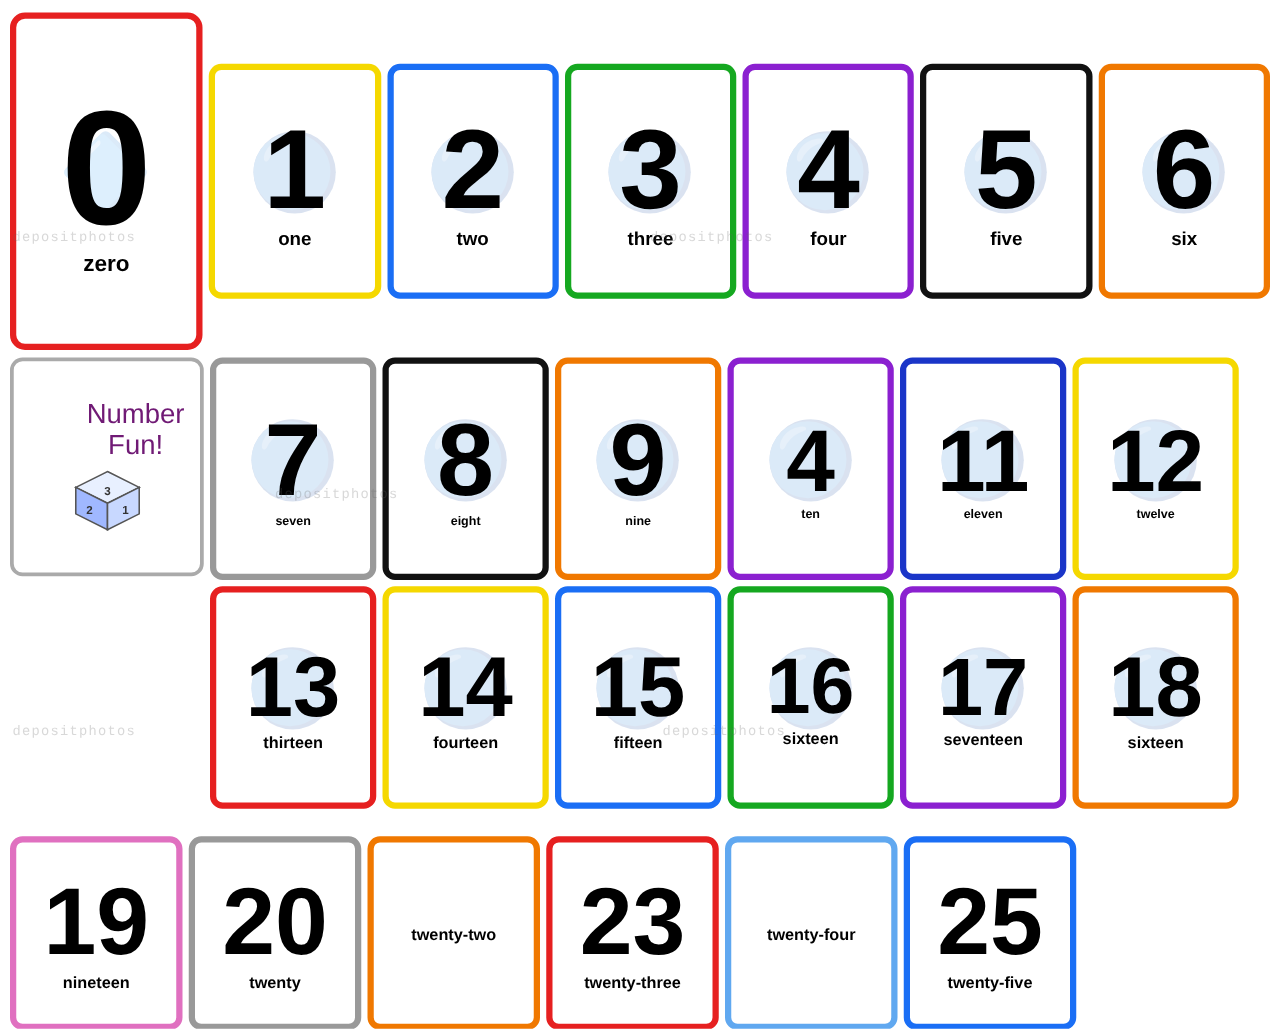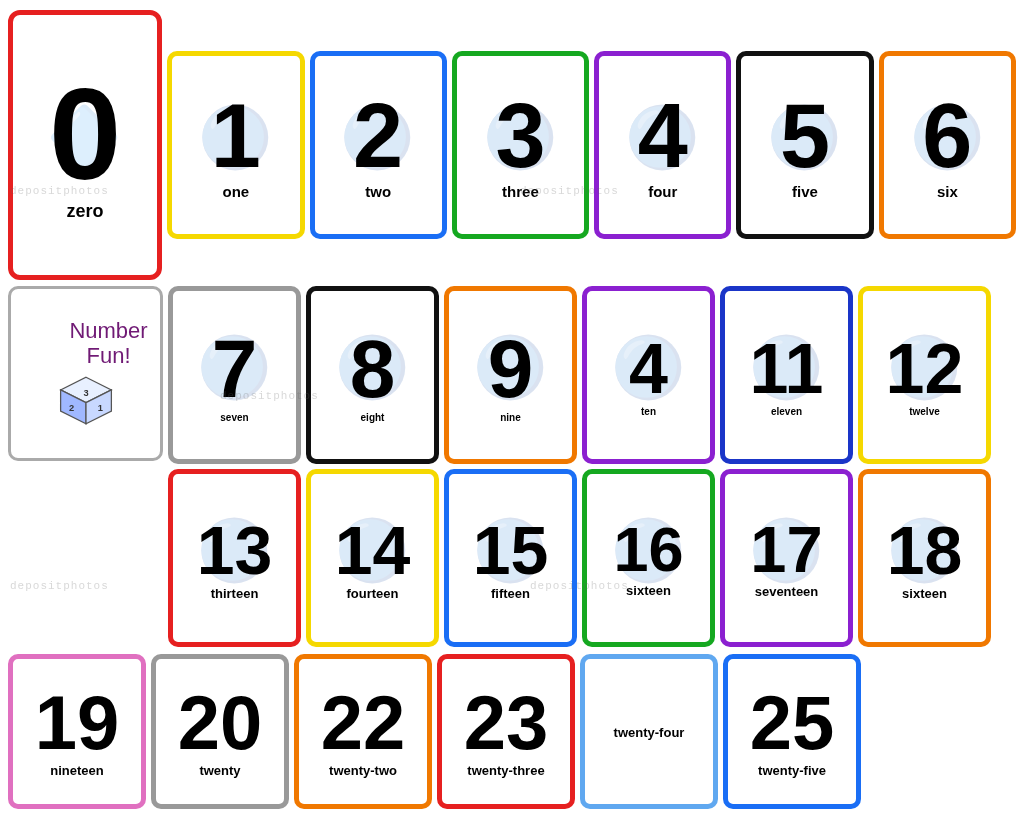--- a/index.html
+++ b/index.html
@@ -318,31 +318,30 @@
         </div>
         <div class="card card-r3 border-orange">
           <span class="card-bg-icon">🔵</span>
           <span class="card-num" style="font-size:68px;">18</span>
           <span class="card-word">sixteen</span>
         </div>
       </div>
     </div>
   </div>
 
-  <div class="row" style="margin-top:1px;">
+  <div class="row" style="margin-top:16px;">
     <div class="card card-r4 border-pink" style="border-color:#e070c0;">
       <span class="card-num" style="font-size:76px;">19</span>
       <span class="card-word">nineteen</span>
     </div>
     <div class="card card-r4 border-gray">
       <span class="card-num" style="font-size:76px;">20</span>
       <span class="card-word">twenty</span>
     </div>
     <div class="card card-r4 border-orange">
-      <span class="card-num" style="font-size:76px;">22</span>
       <span class="card-word">twenty-two</span>
     </div>
     <div class="card card-r4 border-red">
       <span class="card-num" style="font-size:76px;">23</span>
       <span class="card-word">twenty-three</span>
     </div>
     <div class="card card-r4 border-lightblue" style="border-color:#60a8f0;">
       <span class="card-word">twenty-four</span>
     </div>
     <div class="card card-r4 border-blue">

